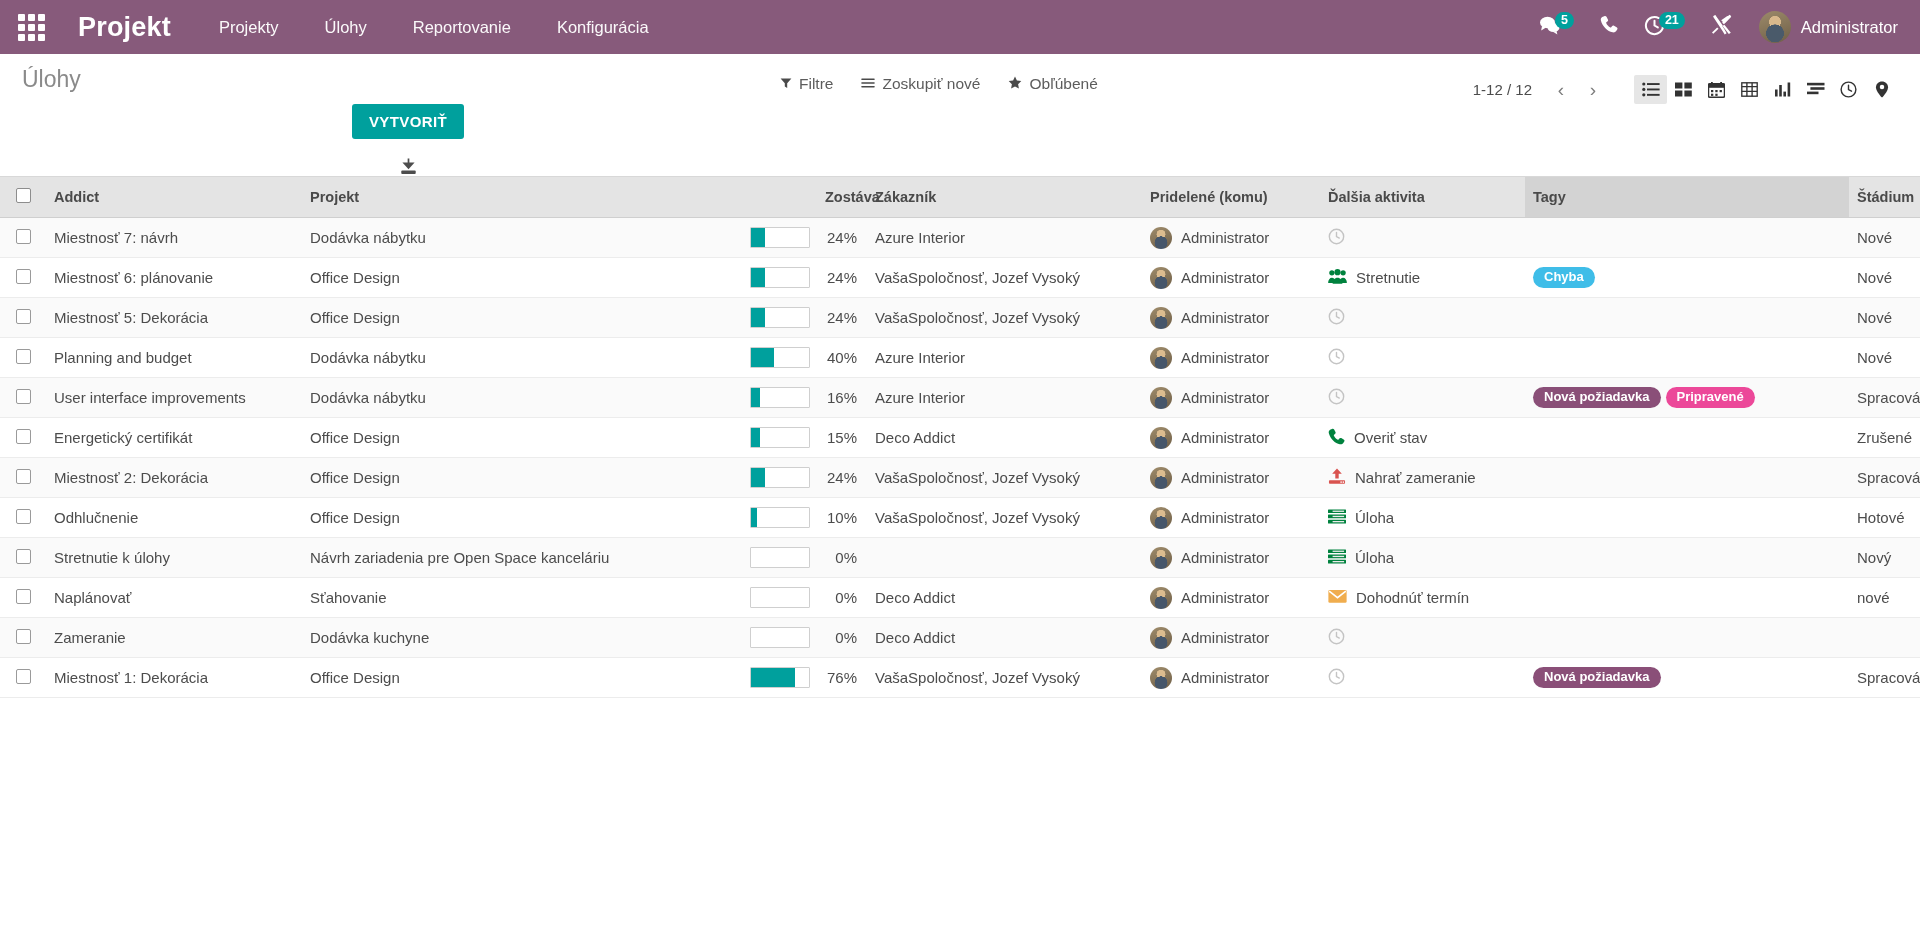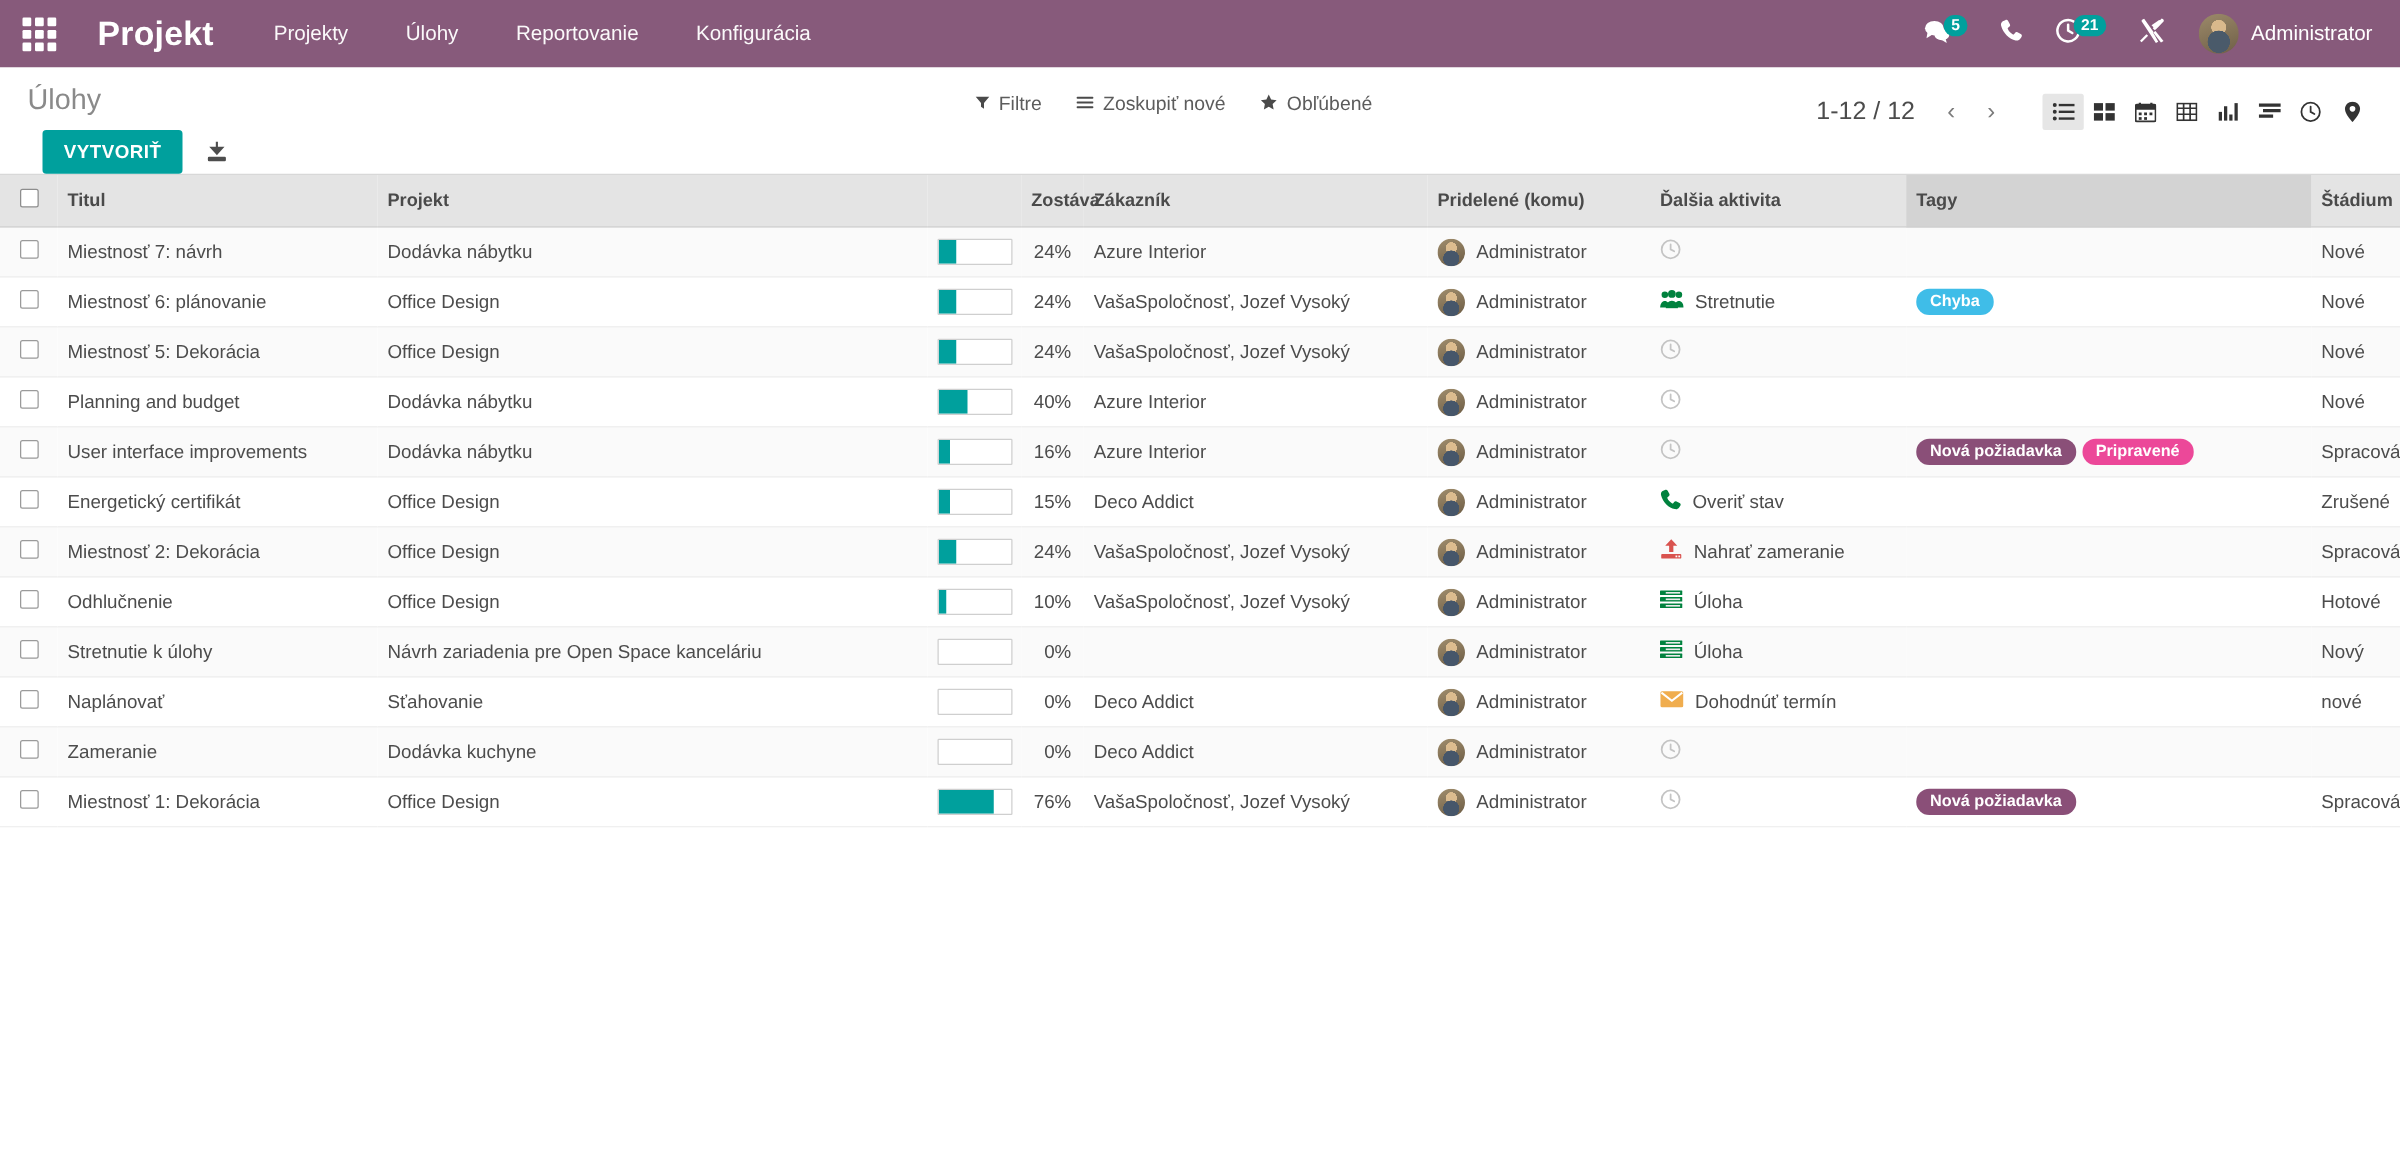--- a/index.html
+++ b/index.html
@@ -100,21 +100,21 @@
     min-height: 44px;
   }
   .page-title {
     font-size: 23px;
     color: #8a8a8a;
     font-weight: normal;
     line-height: 1;
     white-space: nowrap;
   }
   .cp-left { width: 760px; }
-  .btn-row { display: flex; align-items: center; gap: 18px; margin-top: 13px; padding-left: 12px; }
+  .btn-row { display: flex; align-items: center; gap: 18px; margin-top: 13px; padding-left: 12px; flex-direction: column; }
   .btn-create {
     background: #00a09d;
     color: #ffffff;
     border: none;
     font-size: 15px;
     font-weight: bold;
     letter-spacing: .4px;
     padding: 9px 17px;
     border-radius: 3px;
     cursor: pointer;
@@ -195,21 +195,21 @@
   .dd-btn {
     display: flex;
     align-items: center;
     gap: 7px;
     font-size: 15.5px;
     color: #5c5c5c;
     cursor: pointer;
     white-space: nowrap;
   }
   .pager-group { margin-left: auto; display: flex; align-items: center; gap: 6px; }
-  .pager-text { font-size: 20px; color: #4c4c4c; white-space: nowrap; margin-right: 10px; }
+  .pager-text { font-size: 15px; color: #4c4c4c; white-space: nowrap; margin-right: 10px; }
   .pager-arrow {
     width: 26px; height: 26px;
     display: flex; align-items: center; justify-content: center;
     color: #7c7c7c; cursor: pointer; font-size: 19px;
   }
   .view-switcher { display: flex; align-items: center; margin-left: 22px; gap: 0; }
   .view-btn {
     width: 33px; height: 29px;
     display: flex; align-items: center; justify-content: center;
     cursor: pointer; color: #4a4a4a;
@@ -518,21 +518,21 @@
   </div>
 </div>
 
 <div class="table-wrap">
   <table class="list">
     <thead>
       <tr>
         <th class="col-check">
           <span class="chk head"></span>
         </th>
-        <th class="col-title">Titul</th>
+        <th class="col-title">Addict</th>
         <th class="col-project">Projekt</th>
         <th class="col-progress"></th>
         <th class="col-remaining">Zostáva</th>
         <th class="col-customer">Zákazník</th>
         <th class="col-assigned">Pridelené (komu)</th>
         <th class="col-activity">Ďalšia aktivita</th>
         <th class="col-tags">Tagy</th>
         <th class="col-stage">Štádium</th>
 
       </tr>

